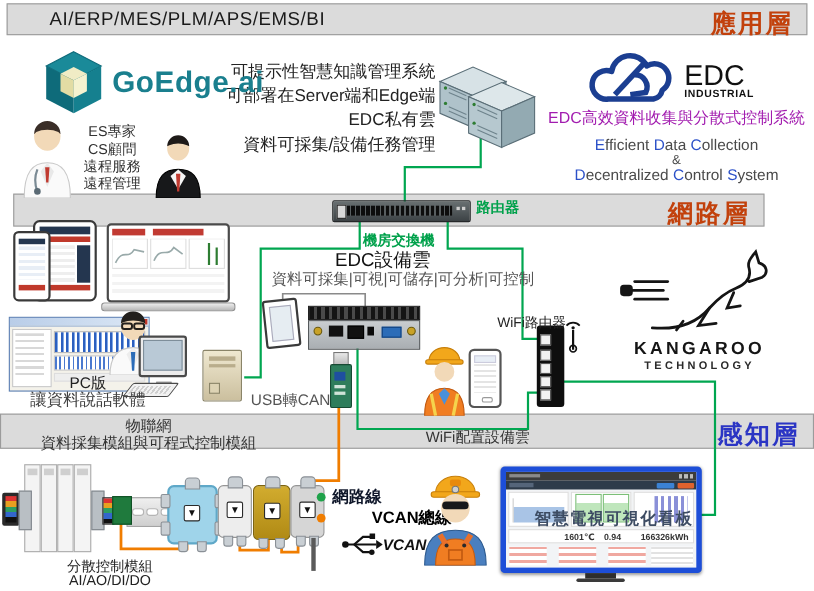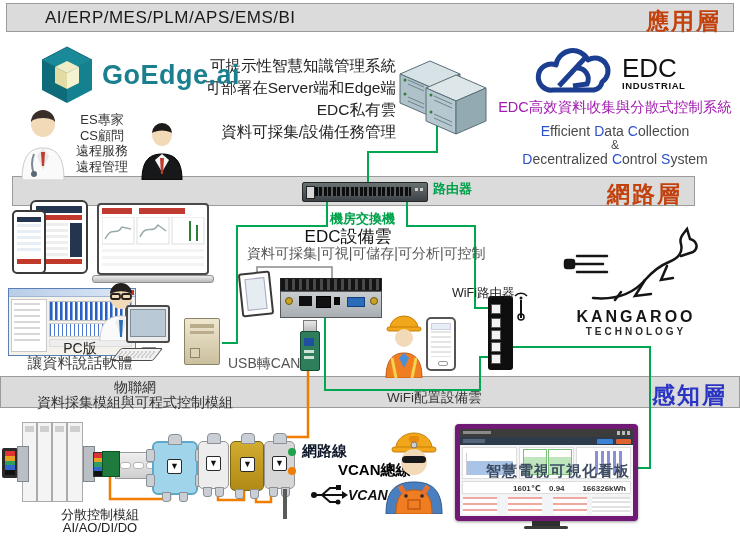--- a/index.html
+++ b/index.html
@@ -24,21 +24,21 @@
   .edc-div{font-size:9.5px;font-weight:800;color:#111;letter-spacing:.6px;}
   .edc-zh{font-size:14.5px;color:#a21caf;white-space:nowrap;}
   .edc-en{font-size:14px;color:#4a4a4a;text-align:center;line-height:14px;}
   .blue-init{display:inline-block;margin:0 2px;}
   .blue-init::first-letter{color:#2B50C8;}
   
   .switch-bar{background:linear-gradient(#697072,#3C4245);border:1px solid #26282a;border-radius:2px;}
   .switch-ports{position:absolute;left:12px;top:4px;right:16px;height:9px;background:repeating-linear-gradient(90deg,#0d0d0d 0 3px,#585e60 3px 4.5px);}
   .router-box{background:#0e0e0e;border-radius:3px;}
   .rport{position:absolute;left:3px;width:8px;height:8px;background:#f2f2f2;border:1px solid #555;}
-  .tvframe{background:#701a75;border-radius:4px;box-shadow:0 1px 3px rgba(0,0,0,.4);}
+  .tvframe{background:#1d4ed8;border-radius:4px;box-shadow:0 1px 3px rgba(0,0,0,.4);}
   .screen{position:absolute;left:5px;top:5px;right:5px;bottom:5px;background:#F2F4F6;overflow:hidden;}
   .mini{box-sizing:border-box;}
   .modcell{background:#F4F4F4;border:1px solid #ABABAB;box-sizing:border-box;position:relative;}
   .modcell .tag{position:absolute;left:2px;top:3px;right:2px;height:6px;background:#CFCFCF;}
   .vbox-logo{position:absolute;width:13px;height:13px;background:#fff;border:1.5px solid #2a2a2a;border-radius:2px;text-align:center;line-height:12px;font-size:9px;color:#111;font-weight:bold;}
   .cap{position:absolute;width:12px;height:9px;background:#C9CFD4;border:1px solid #8a9096;border-radius:4px 4px 0 0;}
   .nub{position:absolute;width:7px;height:8px;background:#C9CFD4;border:1px solid #8a9096;border-radius:0 0 3px 3px;}
   .sidec{position:absolute;width:7px;height:11px;background:#C9CFD4;border:1px solid #8a9096;border-radius:2px;}
   .legend-dot{position:absolute;width:8px;height:8px;border-radius:50%;}
   .legend-t{position:absolute;font-size:15px;font-weight:bold;white-space:nowrap;}

